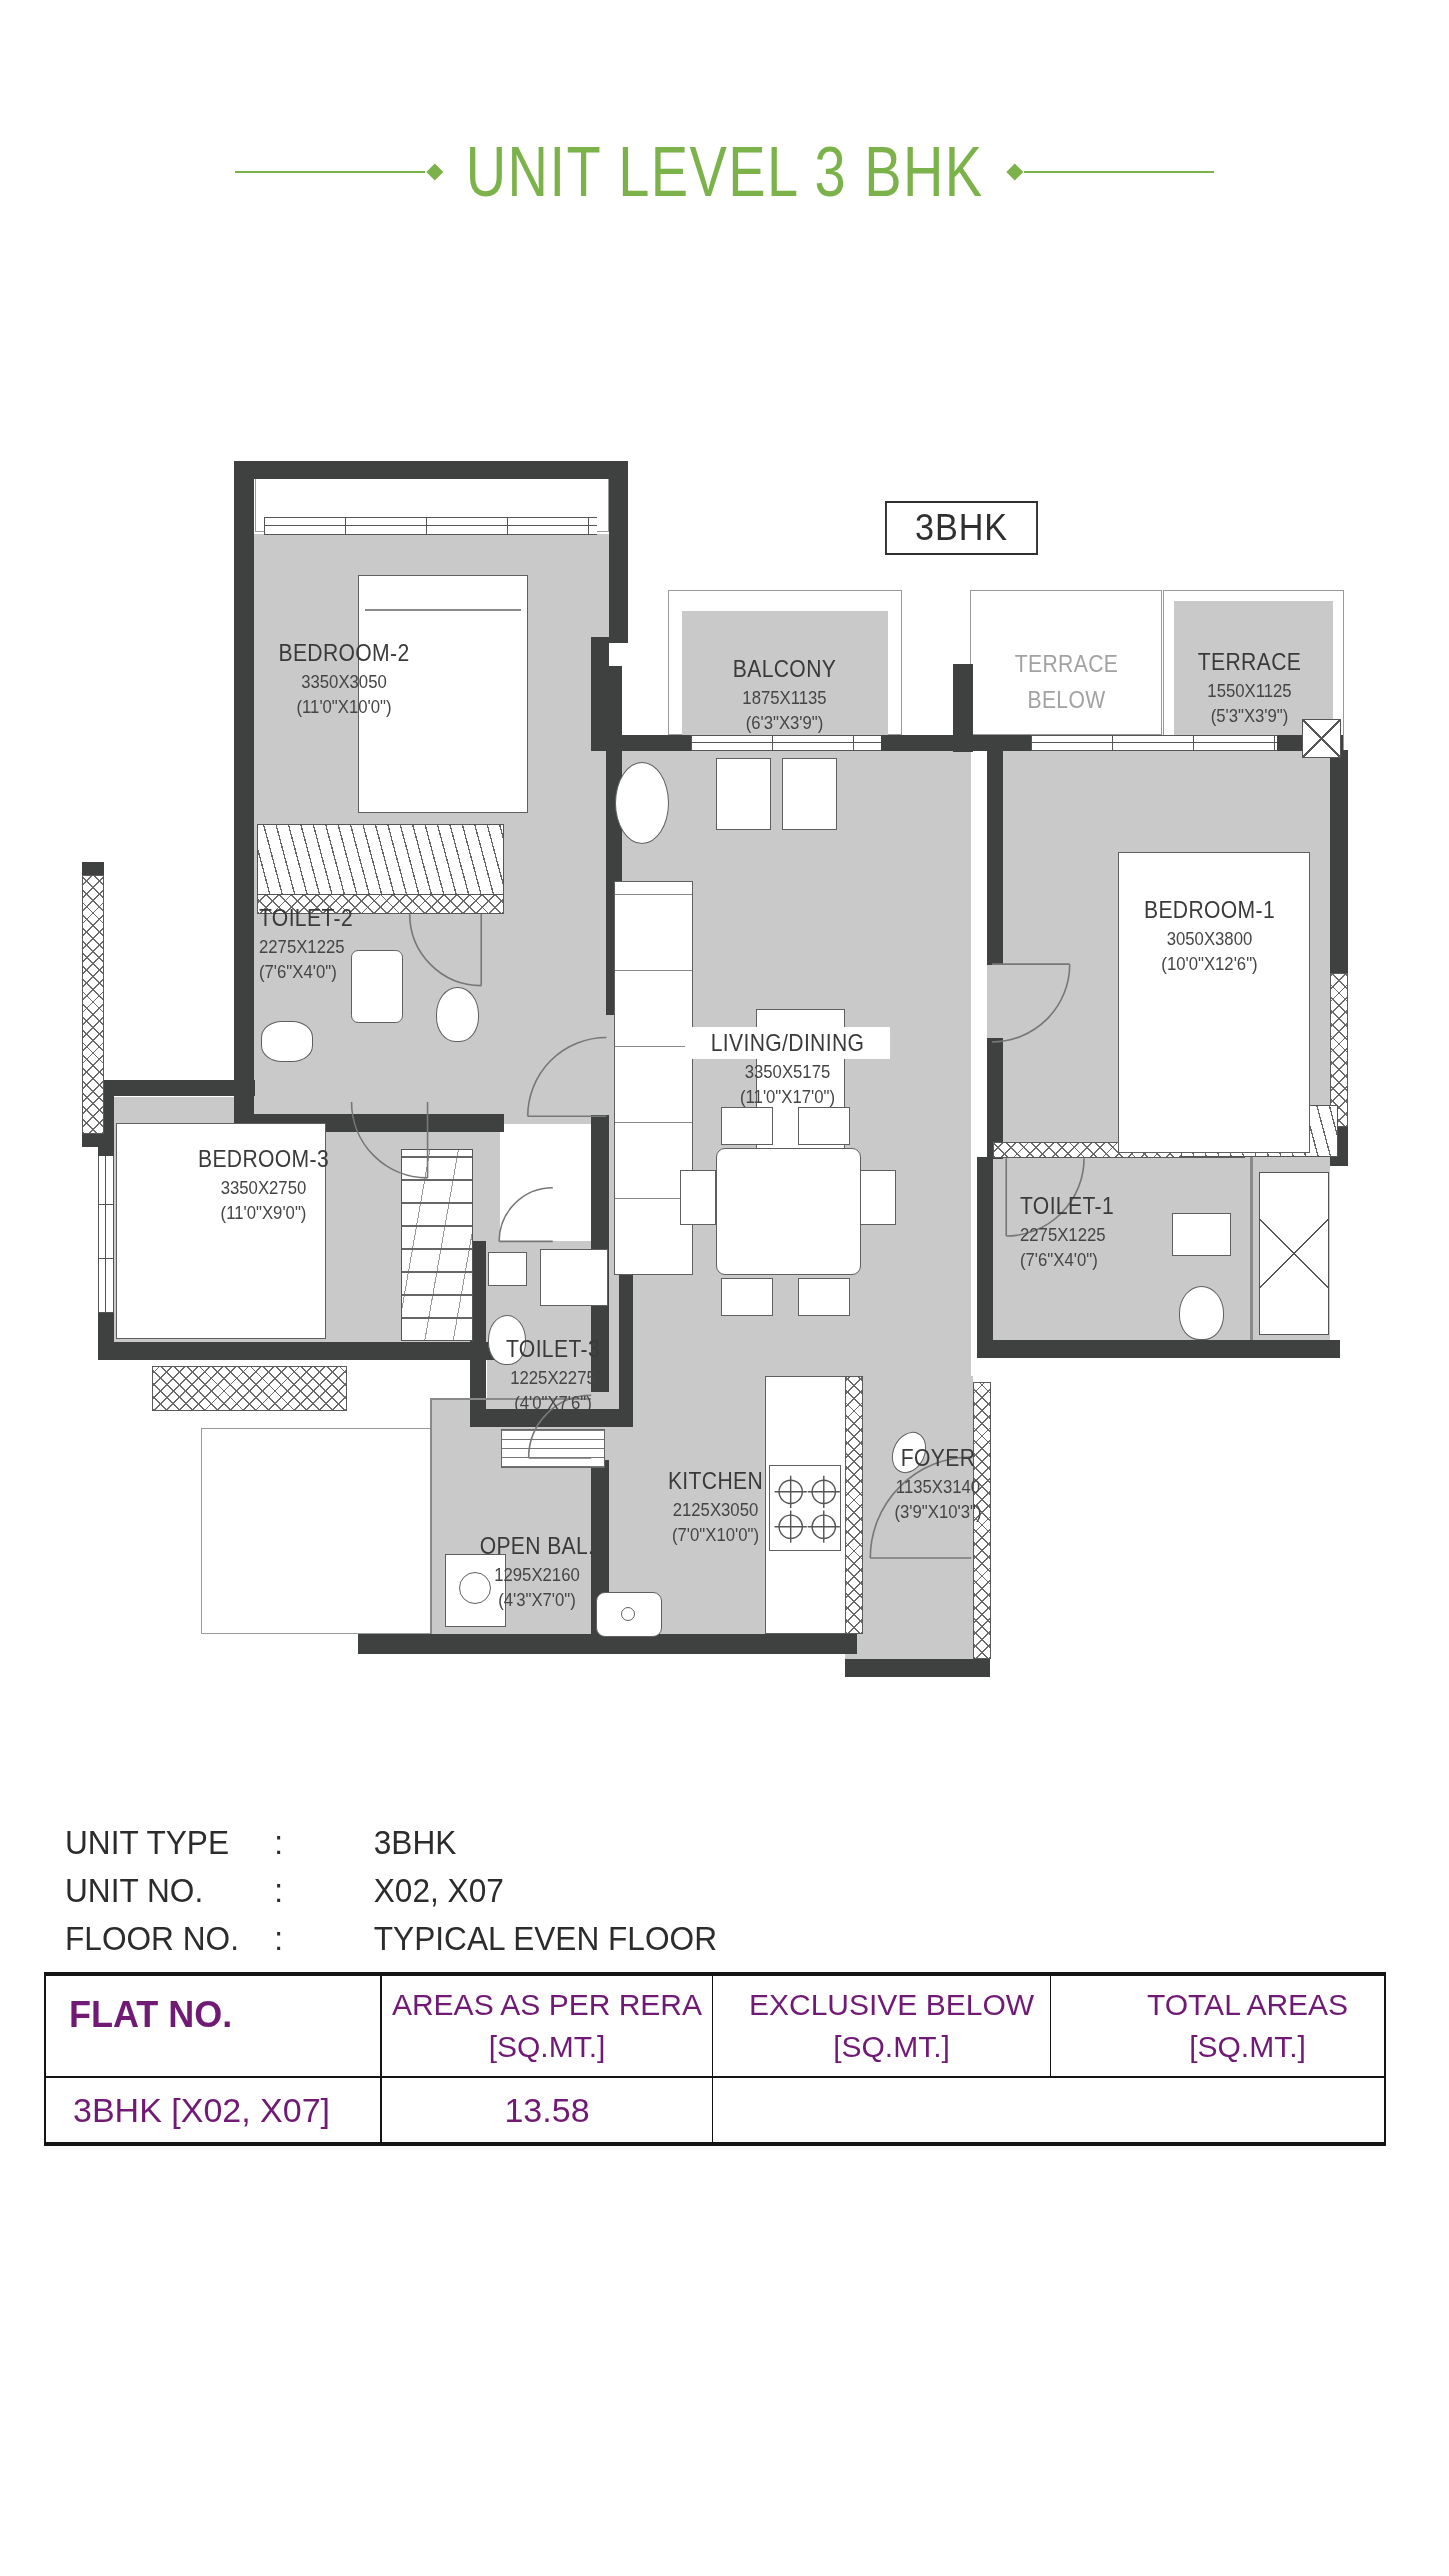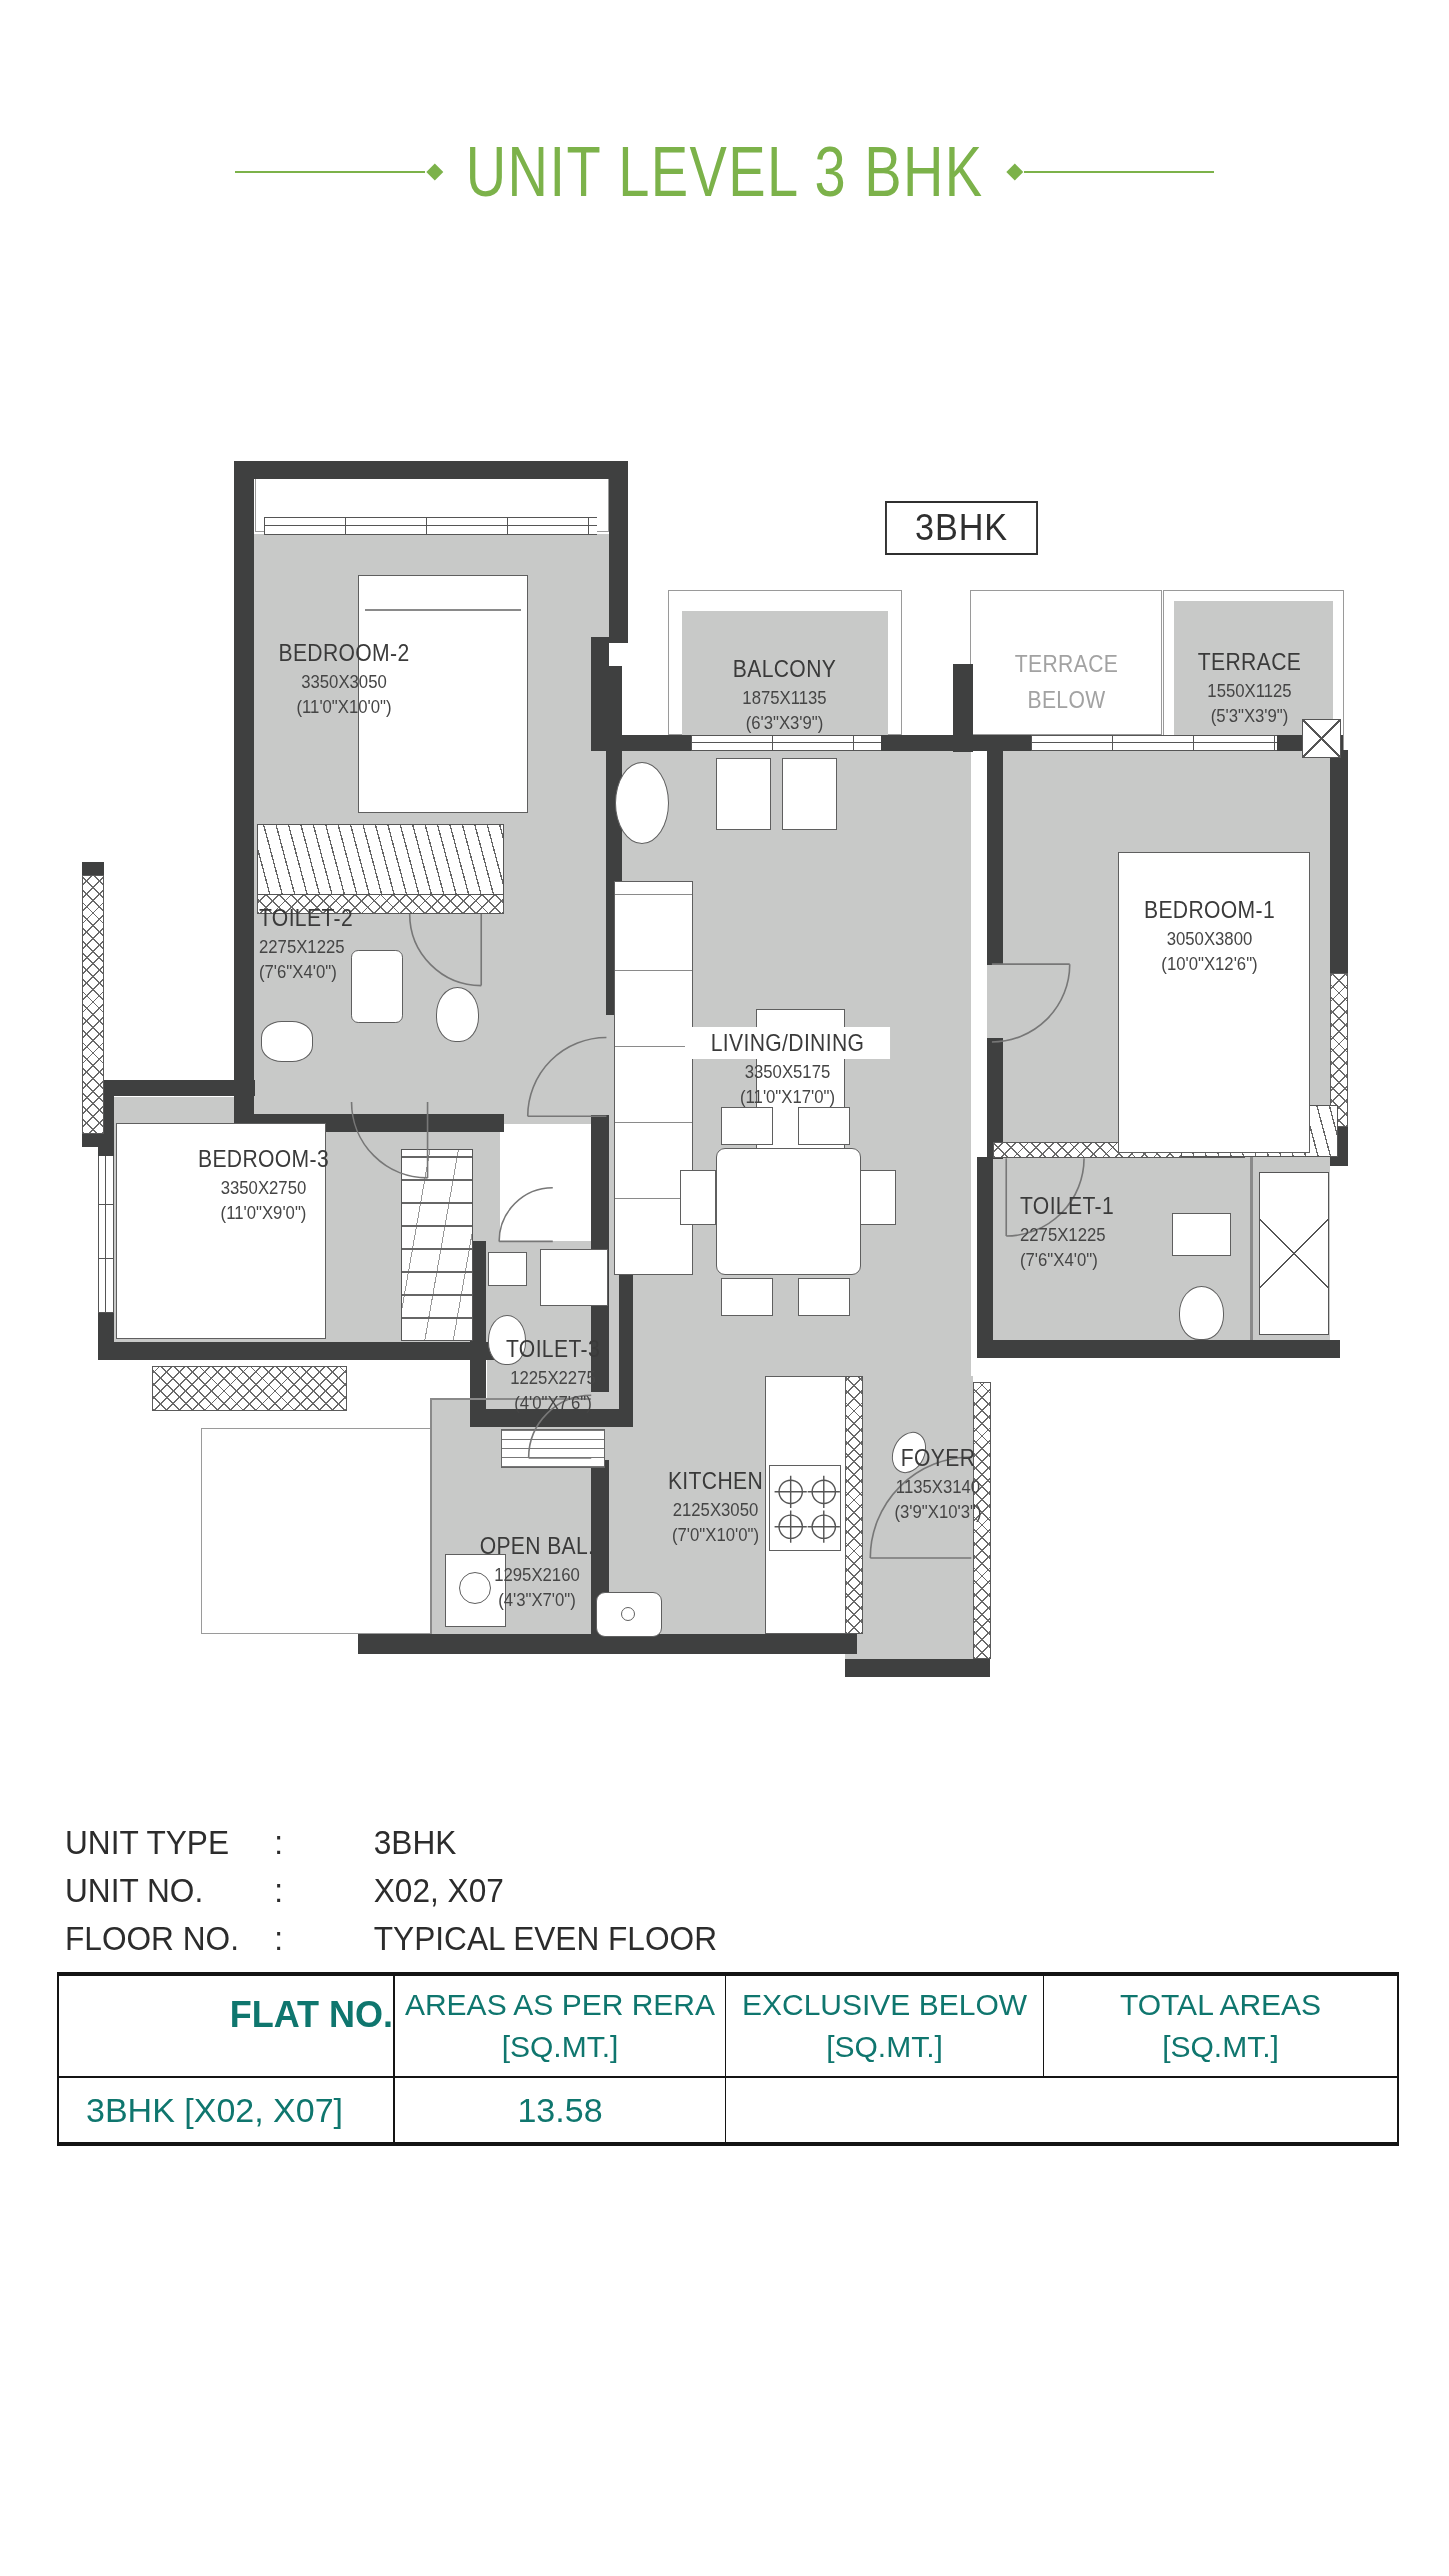--- a/index.html
+++ b/index.html
@@ -39,27 +39,27 @@
   .rlabel.gray .nm{color:#a2a2a2;line-height:36px;}
   .plan-tag{position:absolute;left:881px;top:501px;width:161px;height:54px;border:2.2px solid #2f2f2f;
     display:flex;align-items:center;justify-content:center;font-size:36px;letter-spacing:0.9px;color:#2f2f2f;
     transform:scaleX(.95);background:#fff;box-sizing:border-box;}
   .title-wrap{position:absolute;left:0;top:132px;width:1449px;display:flex;align-items:center;justify-content:center;}
   .tline{width:190px;height:2.7px;}
   .tdiamond{width:11.6px;height:11.6px;transform:rotate(45deg);margin:0 3.6px;}
   .title-text{font-size:70px;font-weight:400;letter-spacing:1.8px;transform:scaleX(.8);margin:0 -43px;white-space:nowrap;}
   .unit-info{position:absolute;left:65px;top:1818px;font-size:34px;color:#2c2c2c;transform:scaleX(.93);transform-origin:left;}
   .ui-row{display:grid;grid-template-columns:225px 107px auto;height:48px;align-items:center;}
-  .tbl{position:absolute;left:57px;top:1972px;width:1338px;border:2.7px solid #141414;border-top-width:4.5px;
-       border-bottom-width:4.5px;box-sizing:content-box;color:#0f766e;text-align:right;}
+  .tbl{position:absolute;left:44px;top:1972px;width:1338px;border:2.7px solid #141414;border-top-width:4.5px;
+       border-bottom-width:4.5px;box-sizing:content-box;color:#701a75;}
   .tbl-top{display:grid;grid-template-columns:336px 1002px;}
   .cell-flat{grid-row:1 / span 2;border-right:2.2px solid #141414;padding:18px 0 0 23px;font-weight:700;font-size:36px;box-sizing:border-box;}
   .cell-areahdr{height:61px;border-bottom:2.2px solid #141414;display:flex;align-items:center;justify-content:center;
     font-weight:700;font-size:37px;letter-spacing:0.4px;box-sizing:border-box;}
-  .subgrid{display:grid;grid-template-columns:331px 318px 353px;}
+  .subgrid{display:grid;grid-template-columns:331px 318px 353px;gap:20px;}
   .subcell{height:100px;display:flex;flex-direction:column;align-items:center;justify-content:center;
     font-size:30px;line-height:42px;box-sizing:border-box;}
   .br{border-right:1.8px solid #141414;}
   .tbl-row{display:grid;grid-template-columns:336px 331px 318px 353px;border-top:2.2px solid #141414;}
   .dcell{height:64px;display:flex;align-items:center;justify-content:center;font-size:34px;box-sizing:border-box;}
   .dcell.first{justify-content:flex-start;padding-left:27px;}
   .footer-note{position:absolute;left:939px;top:2458px;width:443px;text-align:right;font-size:35px;color:#7b7b7b;letter-spacing:0.4px;}
 </style>
 </head>
 <body>

